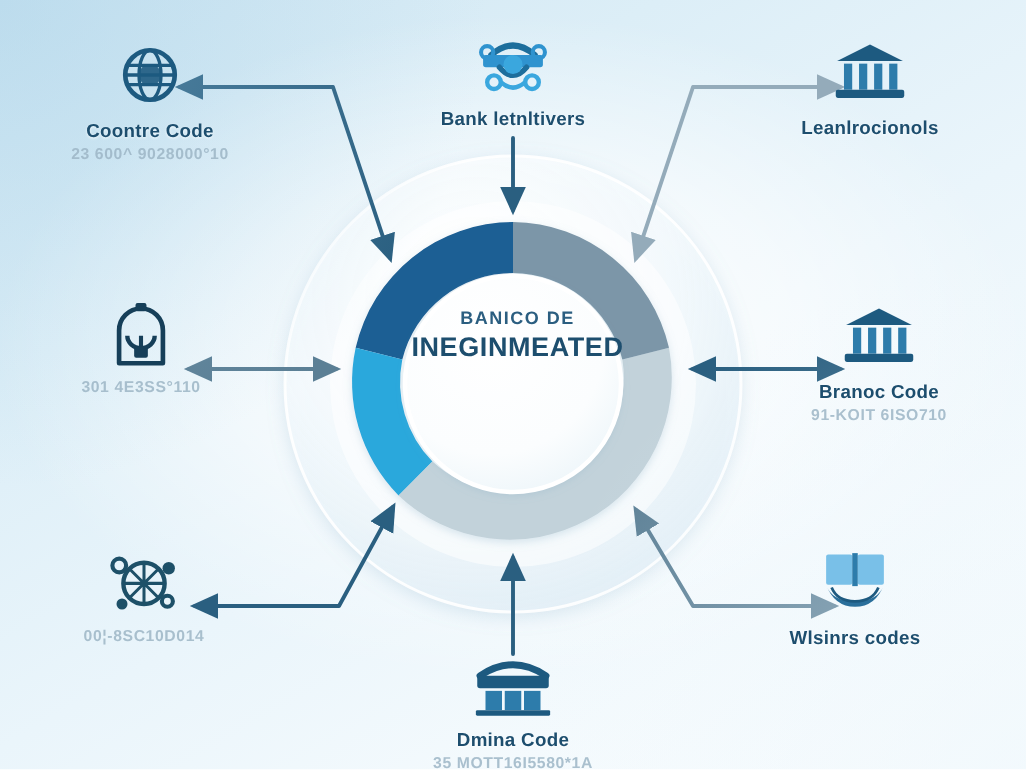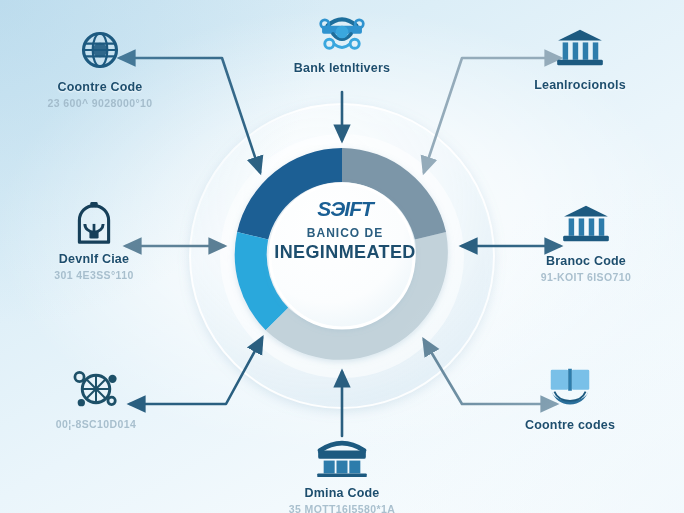--- a/index.html
+++ b/index.html
@@ -196,21 +196,21 @@
         <circle cx="24" cy="24" r="18" fill="none" stroke="#1d5a80" stroke-width="3.4"></circle>
         <ellipse cx="24" cy="24" rx="8" ry="18" fill="none" stroke="#1d5a80" stroke-width="2.4"></ellipse>
         <path d="M7 17 H41 M7 31 H41 M6 24 H42" stroke="#1d5a80" stroke-width="2.4"></path>
         <circle cx="24" cy="24" r="8" fill="#1d5a80" opacity="0.9"></circle>
       </svg>
     </span>
     <span class="ttl">Coontre Code</span>
     <span class="sub">23 600^ 9028000°10</span>
   </div>
 
-  <div class="node" style="left:258px; top:9px;">
+  <div class="node" style="left:258px; top:20px;">
     <span class="ico">
       <svg width="58" height="46" viewBox="0 0 64 50">
         <path d="M16 18 q16 -14 32 0" fill="none" stroke="#1d6e9c" stroke-width="4.5" stroke-linecap="round"></path>
         <rect x="10" y="18" width="44" height="9" rx="2" fill="#2f93cf"></rect>
         <path d="M22 27 q10 12 20 0" fill="none" stroke="#1d6e9c" stroke-width="4" stroke-linecap="round"></path>
         <circle cx="32" cy="25" r="7" fill="#3aa7de"></circle>
         <circle cx="13" cy="16" r="4.5" fill="none" stroke="#2f93cf" stroke-width="3"></circle>
         <circle cx="51" cy="16" r="4.5" fill="none" stroke="#2f93cf" stroke-width="3"></circle>
         <circle cx="18" cy="38" r="5" fill="none" stroke="#3aa7de" stroke-width="3.2"></circle>
         <circle cx="46" cy="38" r="5" fill="none" stroke="#3aa7de" stroke-width="3.2"></circle>
@@ -238,21 +238,20 @@
   <div class="node" style="left:10px; top:200px;">
     <span class="ico">
       <svg width="42" height="46" viewBox="0 0 46 50">
         <rect x="19" y="2" width="8" height="6" rx="1.5" fill="#163f59"></rect>
         <path d="M7 46 V22 a16 16 0 0 1 32 0 V46 Z" fill="none" stroke="#163f59" stroke-width="3.4" stroke-linejoin="round"></path>
         <path d="M13 26 a10 9 0 0 0 20 0" fill="none" stroke="#163f59" stroke-width="3.2"></path>
         <rect x="18" y="34" width="10" height="8" rx="1.5" fill="#163f59"></rect>
         <path d="M23 26 V34" stroke="#163f59" stroke-width="3"></path>
       </svg>
     </span>
-    <span class="ttl">Devnlf Ciae</span>
     <span class="sub">301 4E3SS°110</span>
   </div>
 
   <div class="node" style="left:502px; top:202px;">
     <span class="ico">
       <svg width="52" height="42" viewBox="0 0 56 46">
         <path d="M28 4 L52 16 H4 Z" fill="#1d5a80"></path>
         <rect x="9" y="18" width="6" height="19" fill="#2d7cab"></rect>
         <rect x="20" y="18" width="6" height="19" fill="#2d7cab"></rect>
         <rect x="31" y="18" width="6" height="19" fill="#2d7cab"></rect>
@@ -296,22 +295,21 @@
   <div class="node" style="left:486px; top:366px;">
     <span class="ico">
       <svg width="50" height="44" viewBox="0 0 54 48">
         <rect x="6" y="4" width="19" height="22" rx="1.5" fill="#79c0e8"></rect>
         <rect x="29" y="4" width="19" height="22" rx="1.5" fill="#79c0e8"></rect>
         <rect x="25" y="3" width="4" height="24" fill="#2d7cab"></rect>
         <path d="M6 26 q6 16 21 16 q15 0 21 -16 L48 26 q-4 12 -21 12 q-17 0 -21 -12 Z" fill="#2a6f9b"></path>
         <path d="M10 28 q4 10 17 10 q13 0 17 -10" fill="none" stroke="#1d5a80" stroke-width="2"></path>
       </svg>
     </span>
-    <span class="ttl">Coontre codes</span>
+    <span class="ttl">Wlsinrs codes</span>
   </div>
 
   <div class="hub">
-    <div class="logo">SЭIFT</div>
     <div class="l1">BANICO DE</div>
     <div class="l2">INEGINMEATED</div>
   </div>
 
 </div>
 
 </body></html>

